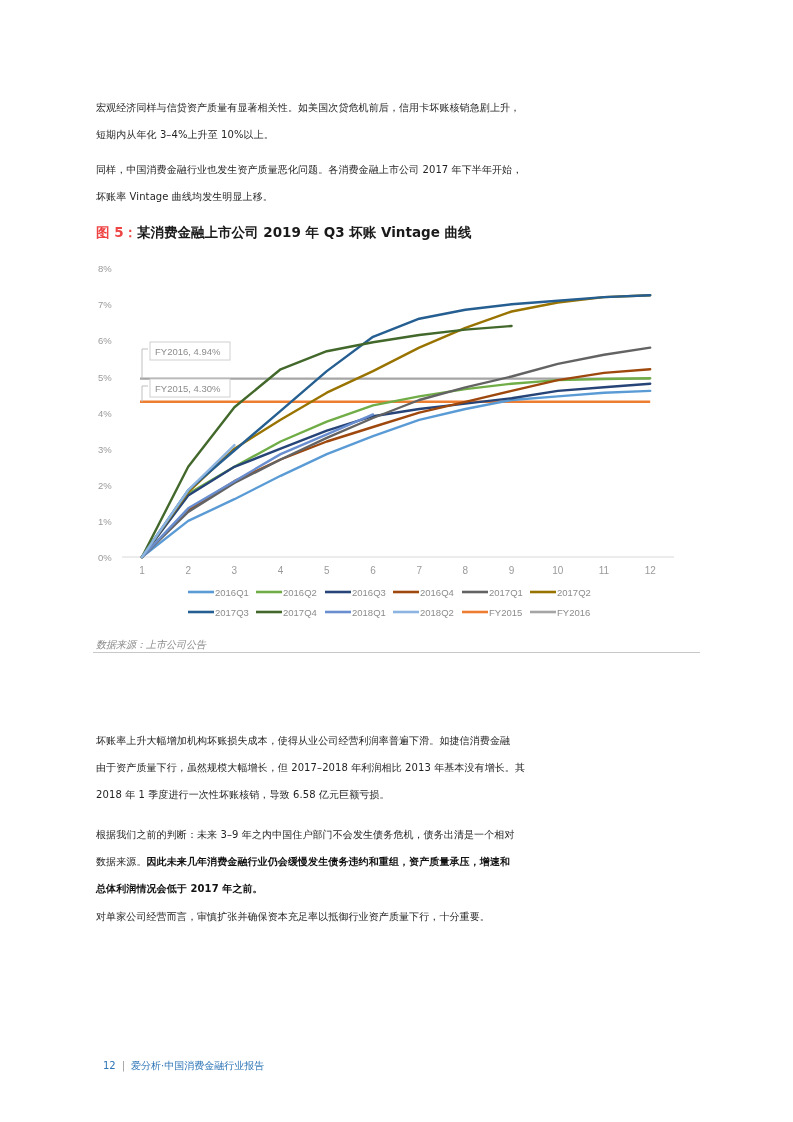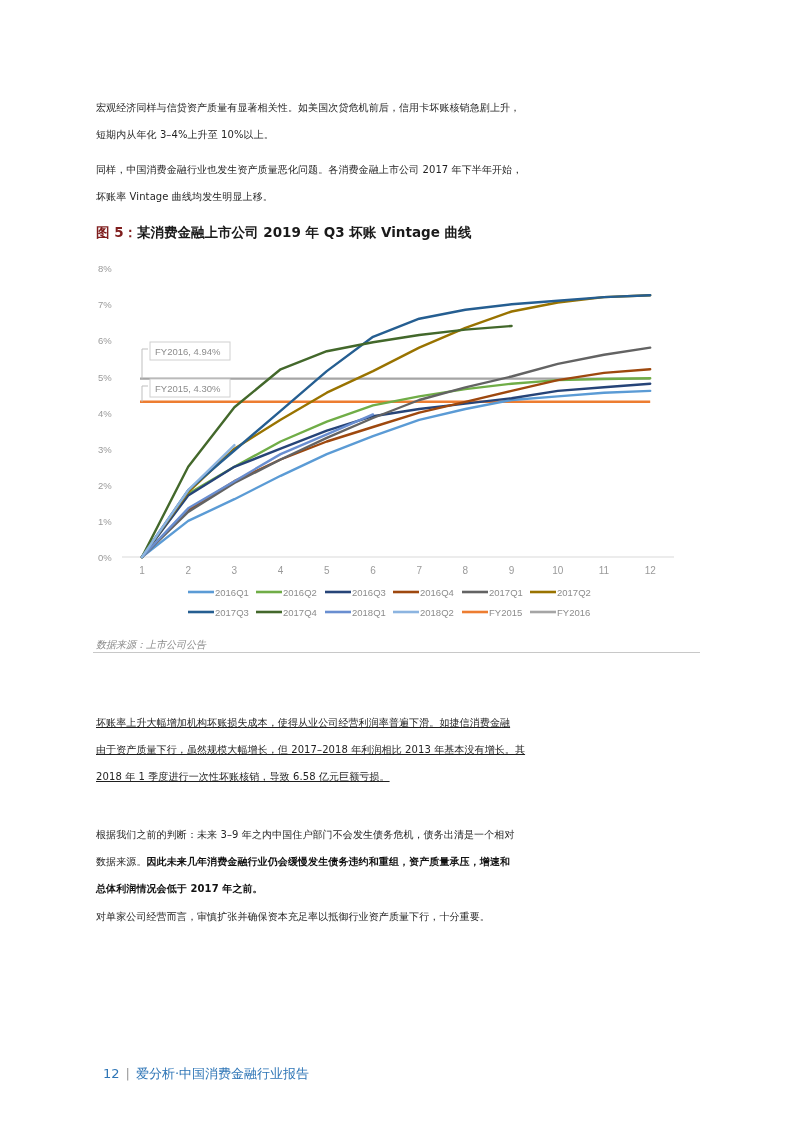--- a/index.html
+++ b/index.html
@@ -1,25 +1,25 @@
 <!DOCTYPE html>
 <html><head>
 <meta charset="utf-8">
 <style>
   html, body { margin: 0; padding: 0; background: #ffffff; }
   body { width: 793px; height: 1122px; position: relative; overflow: hidden;
          font-family: "DejaVu Sans", "Liberation Sans", sans-serif; color: #222; }
   .para { position: absolute; left: 96px; width: 520px; font-size: 10px; line-height: 27px; color: #1f1f1f; letter-spacing: 0.1px; }
   .para b { font-weight: bold; color: #111; text-align: right; }
   .fig-title { position: absolute; left: 96px; top: 224px; font-size: 13.5px; font-weight: bold; color: #1a1a1a; }
-  .fig-title .fig-num { color: #7f1d1d; }
+  .fig-title .fig-num { color: #ef4444; }
   #chart { position: absolute; left: 90px; top: 255px; }
   .divider { position: absolute; left: 93px; top: 652px; width: 607px; height: 1px; background: #c8c8c8; }
   .source { position: absolute; left: 96px; top: 638px; font-size: 10px; font-style: italic; color: #8a8a8a; }
-  .footer { position: absolute; left: 103px; top: 1059px; font-size: 13px; color: #2e75b6; margin-top: 6px; }
+  .footer { position: absolute; left: 103px; top: 1059px; font-size: 10px; color: #2e75b6; }
   .footer .sep { color: #999; margin: 0 6px; }
   svg text { font-family: "Liberation Sans", "DejaVu Sans", sans-serif; }
 </style>
 </head>
 <body>
 
 <div class="para" style="top:94px;">
   <div>宏观经济同样与信贷资产质量有显著相关性。如美国次贷危机前后，信用卡坏账核销急剧上升，</div>
   <div>短期内从年化 3–4%上升至 10%以上。</div>
 </div>
@@ -132,21 +132,21 @@
       <g>
         <line x1="440" x2="466" y1="357" y2="357" stroke="#A5A5A5" stroke-width="2.6"></line>
         <text x="467" y="360.5" font-size="9.5" fill="#8c8c8c">FY2016</text>
       </g>
     </g>
 </svg>
 
 <div class="divider"></div>
 <div class="source">数据来源：上市公司公告</div>
 
-<div class="para" style="top:709px;text-decoration:underline;">
+<div class="para" style="top:727px;">
   <div>坏账率上升大幅增加机构坏账损失成本，使得从业公司经营利润率普遍下滑。如捷信消费金融</div>
   <div>由于资产质量下行，虽然规模大幅增长，但 2017–2018 年利润相比 2013 年基本没有增长。其</div>
   <div>2018 年 1 季度进行一次性坏账核销，导致 6.58 亿元巨额亏损。</div>
 </div>
 
 <div class="para" style="top:821px;">
   <div>根据我们之前的判断：未来 3–9 年之内中国住户部门不会发生债务危机，债务出清是一个相对</div>
   <div><span>数据来源。</span><b>因此未来几年消费金融行业仍会缓慢发生债务违约和重组，资产质量承压，增速和</b></div>
   <div><b>总体利润情况会低于 2017 年之前。</b></div>
 </div>

